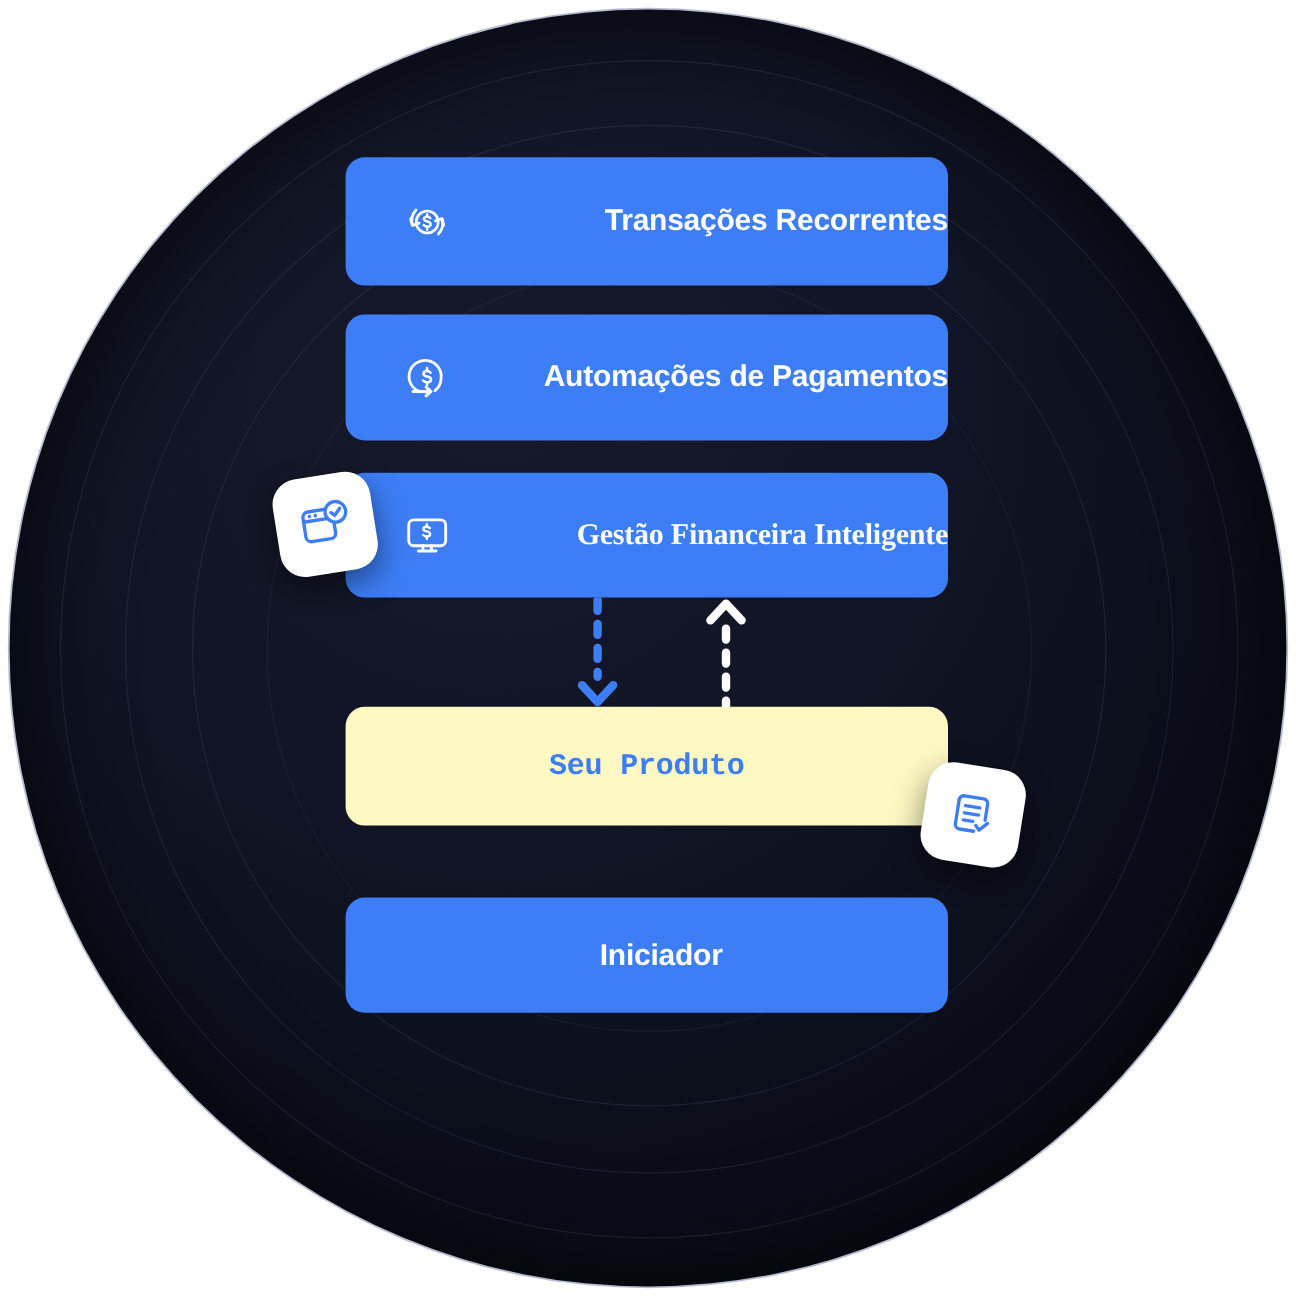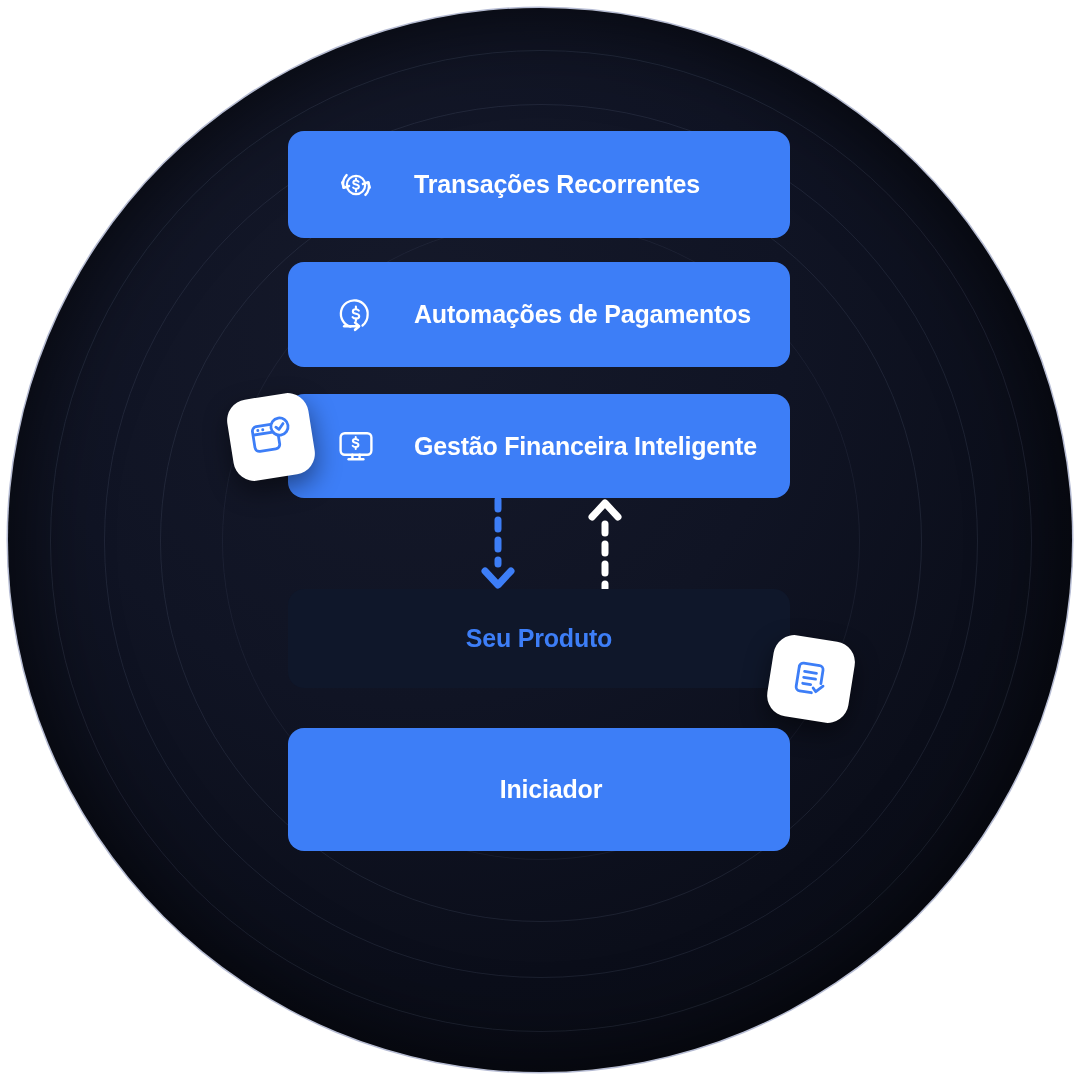--- a/index.html
+++ b/index.html
@@ -54,44 +54,46 @@
     border-radius: 16px;
     display: flex;
     align-items: center;
     box-sizing: border-box;
   }
   .card.blue {
     background: #3d7ef7;
     color: #ffffff;
   }
   .card.white {
-    background: #0f172a;
+    background: #fef9c3;
     color: #3d7ef7;
+    font-family: Liberation Mono, monospace;
   }
   .card-label {
     font-size: 25px;
     font-weight: bold;
     letter-spacing: -0.2px;
     white-space: nowrap;
   }
 
   
   .card.with-icon {
     padding-left: 46px;
-    gap: 36px;
+    gap: 24px;
+    justify-content: space-between;
   }
   .card.centered {
     justify-content: center;
   }
 
   .c1 { top: 131px; height: 107px; }
   .c2 { top: 262px; height: 105px; }
-  .c3 { top: 394px; height: 104px; }
+  .c3 { top: 394px; height: 104px; font-family: Liberation Serif, serif; }
   .c4 { top: 589px; height: 99px; }
-  .c5 { top: 728px; height: 123px; padding-left: 24px; }
+  .c5 { top: 748px; height: 96px; padding-left: 24px; }
   .c6 { top: 828px; height: 98px; }
 
   .card-icon {
     width: 44px;
     height: 44px;
     flex: 0 0 44px;
     display: block;
   }
 
   

